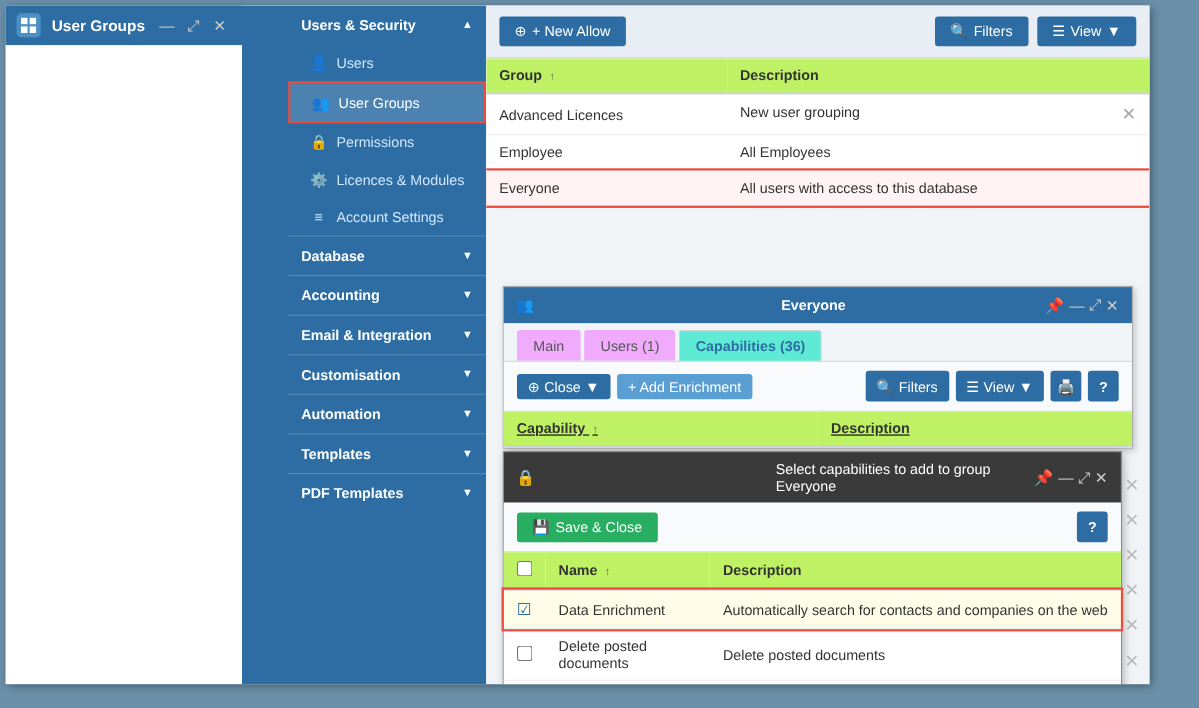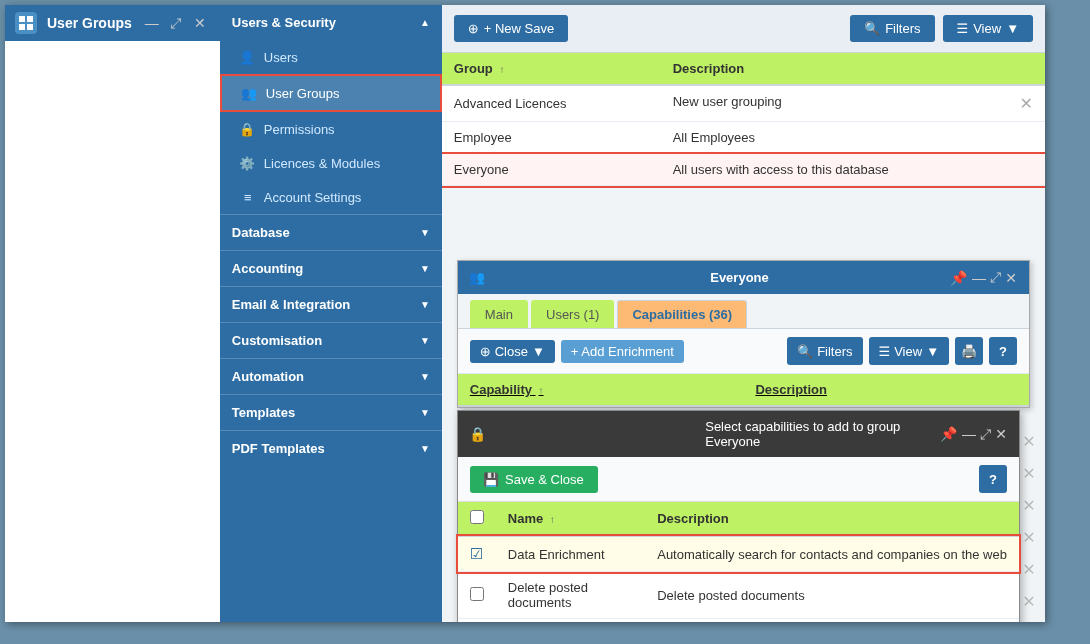--- a/index.html
+++ b/index.html
@@ -12,21 +12,21 @@
     .title-bar { background: #2d6da3; color: #fff; height: 36px; display: flex; align-items: center; padding: 0 10px; gap: 10px; flex-shrink: 0; }
     .title-bar-icon { width: 22px; height: 22px; background: #4a90c4; border-radius: 4px; display: flex; align-items: center; justify-content: center; }
     .title-bar-title { font-size: 14px; font-weight: bold; color: #fff; flex: 1; }
     .title-bar-controls { display: flex; gap: 4px; }
     .title-bar-btn { width: 20px; height: 20px; background: transparent; border: none; color: #ccc; cursor: pointer; display: flex; align-items: center; justify-content: center; font-size: 14px; }
     
     
     .main-layout { display: flex; flex: 1; overflow: hidden; }
     
     
-    .sidebar { width: 222px; background: #2d6da3; color: #fff; display: flex; flex-direction: column; overflow-y: auto; flex-shrink: 0; }
+    .sidebar { width: 222px; background: #2d6da3; color: #fff; display: flex; flex-direction: column; overflow-y: auto; flex-shrink: 0; padding-left: 42px; }
     .sidebar-section-header { display: flex; align-items: center; justify-content: space-between; padding: 10px 12px; cursor: pointer; font-size: 14px; font-weight: bold; }
     .sidebar-item { display: flex; align-items: center; gap: 8px; padding: 9px 12px 9px 20px; cursor: pointer; color: #d0e8ff; }
     .sidebar-item.active { background: rgba(255,255,255,0.15); border: 2px solid #e74c3c; color: #fff; }
     .sidebar-icon { width: 16px; height: 16px; display: flex; align-items: center; justify-content: center; font-size: 13px; flex-shrink: 0; }
     .chevron { font-size: 10px; }
     .sidebar-divider { height: 1px; background: rgba(255,255,255,0.2); margin: 0; }
     
     
     .content-area { flex: 1; background: #f0f4f7; display: flex; flex-direction: column; overflow: hidden; position: relative; }
     
@@ -47,22 +47,22 @@
     .sort-arrow { font-size: 10px; color: #666; margin-left: 3px; }
     .delete-icon { color: #aaa; cursor: pointer; font-size: 16px; float: right; }
     
     
     .sub-window { position: absolute; top: 255px; left: 15px; right: 15px; background: #fff; border: 1px solid #aaa; box-shadow: 2px 2px 6px rgba(0,0,0,0.2); z-index: 10; }
     .sub-window-title { background: #2d6da3; color: #fff; padding: 8px 12px; display: flex; align-items: center; gap: 8px; }
     .sub-window-title span { flex: 1; font-weight: bold; }
     .sub-window-controls { display: flex; gap: 4px; }
     .sub-win-btn { background: transparent; border: none; color: #ccc; cursor: pointer; font-size: 14px; }
     .tabs { display: flex; background: #f0f4f7; border-bottom: 1px solid #cdd5dc; padding: 0 12px; padding-top: 6px; }
-    .tab { padding: 6px 14px; cursor: pointer; border: 1px solid transparent; border-bottom: none; margin-right: 3px; font-size: 13px; color: #555; background: #bef264; border-radius: 3px 3px 0 0; }
-    .tab.active { background: #fdba74; border-color: #cdd5dc; border-bottom-color: #fff; color: #2d6da3; font-weight: bold; }
+    .tab { padding: 6px 14px; cursor: pointer; border: 1px solid transparent; border-bottom: none; margin-right: 3px; font-size: 13px; color: #555; background: #f0abfc; border-radius: 3px 3px 0 0; }
+    .tab.active { background: #5eead4; border-color: #cdd5dc; border-bottom-color: #fff; color: #2d6da3; font-weight: bold; }
     .sub-toolbar { padding: 8px 12px; display: flex; align-items: center; justify-content: space-between; background: #f8fafc; border-bottom: 1px solid #e0e8f0; }
     .sub-toolbar-left { display: flex; gap: 6px; }
     .sub-toolbar-right { display: flex; gap: 6px; }
     .btn-sm { padding: 4px 10px; border: none; border-radius: 3px; cursor: pointer; font-size: 12px; display: flex; align-items: center; gap: 4px; }
     .btn-sm.primary { background: #2d6da3; color: #fff; }
     .btn-sm.secondary { background: #5a9fd4; color: #fff; }
     .btn-icon { width: 28px; height: 28px; background: #2d6da3; color: #fff; border: none; border-radius: 3px; cursor: pointer; display: flex; align-items: center; justify-content: center; }
     
     
     .cap-window { position: absolute; top: 405px; left: 15px; right: 25px; background: #fff; border: 1px solid #888; box-shadow: 2px 2px 8px rgba(0,0,0,0.3); z-index: 20; }
@@ -173,21 +173,21 @@
         <span class="chevron">▼</span>
       </div>
     </div>
 
     <div class="content-area">
 
       <div class="toolbar">
         <div class="toolbar-left">
           <button class="btn-primary">
             <span>⊕</span>
-            <span>+ New Save</span>
+            <span>+ New Allow</span>
           </button>
         </div>
         <div class="toolbar-right">
           <button class="btn-secondary">
             <span>🔍</span>
             <span>Filters</span>
           </button>
           <button class="btn-secondary">
             <span>☰</span>
             <span>View</span>

